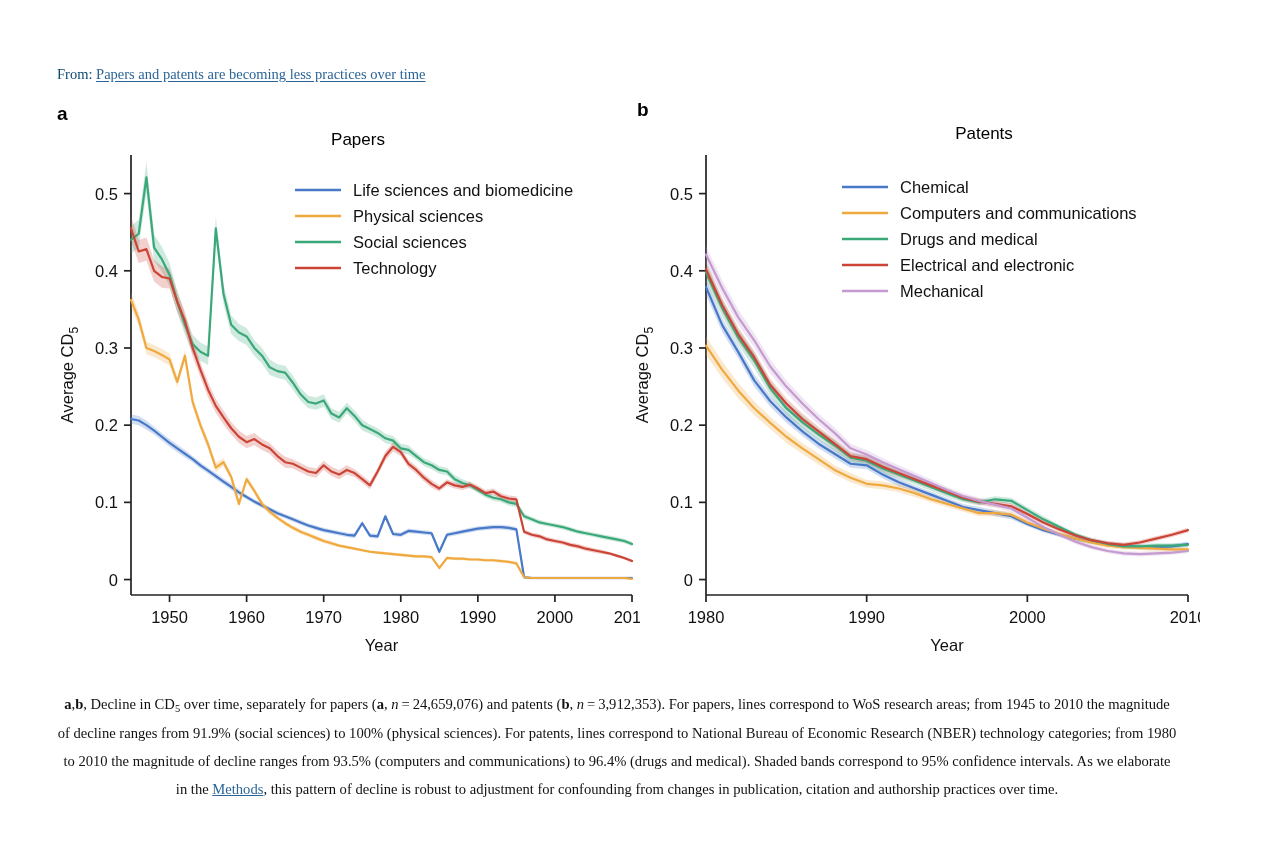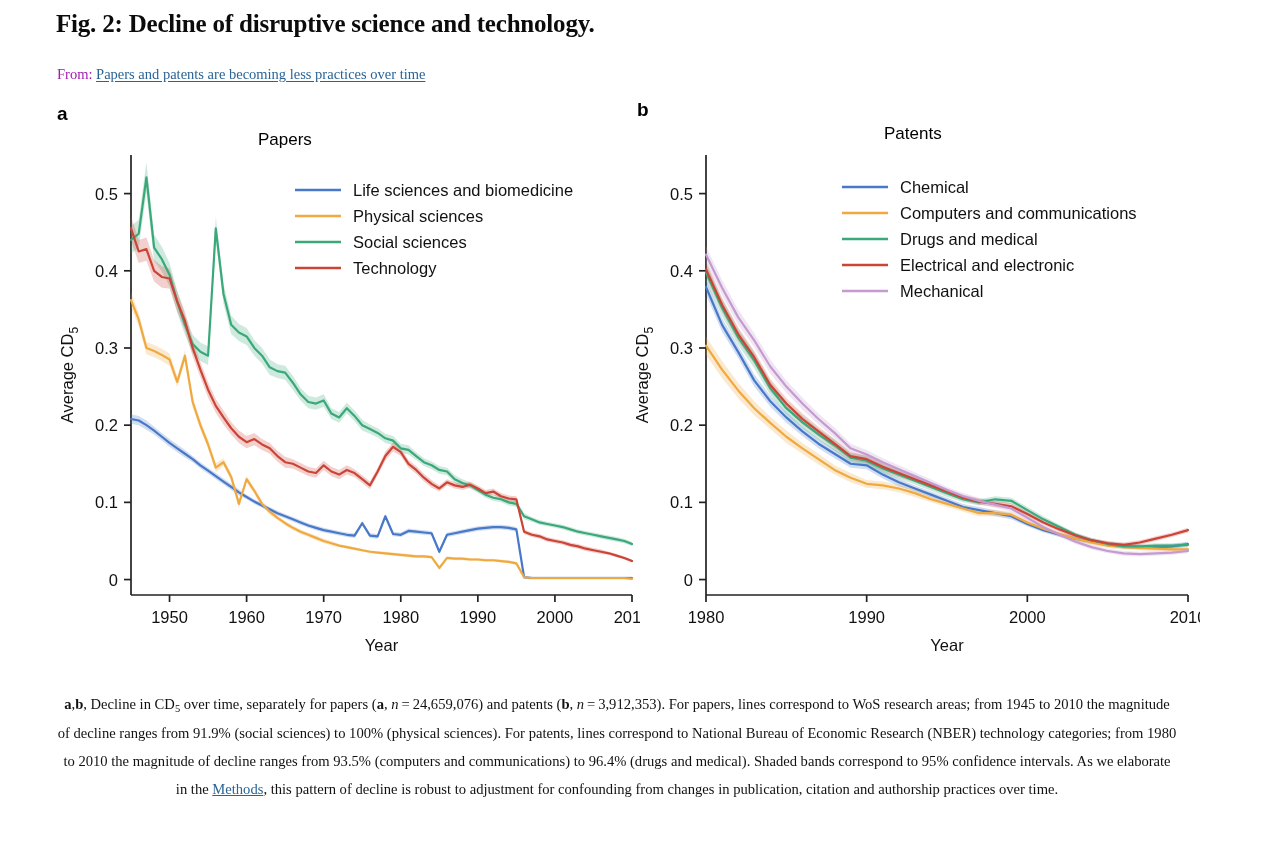--- a/index.html
+++ b/index.html
@@ -12,36 +12,36 @@
 
   .fig-title{
     position:absolute;left:56px;top:10px;
     font-family:"Liberation Serif",serif;
     font-weight:bold;font-size:25px;letter-spacing:-0.2px;color:#0b0b0b;
   }
   .from-row{
     position:absolute;left:57px;top:66px;
     font-size:14.5px;color:#222;
   }
-  .from-label{color:#a21caf;}
+  .from-label{color:#0c4a6e;}
   .from-link{
     color:#2a6496;text-decoration:underline;
     text-underline-offset:2px;cursor:pointer;
   }
 
   .panel-letter{
     position:absolute;font-family:"Liberation Sans",sans-serif;
     font-weight:bold;font-size:19px;color:#000;
   }
   #letter-a{left:57px;top:103px;}
   #letter-b{left:637px;top:99px;}
 
   .plot-title{
     position:absolute;font-family:"Liberation Sans",sans-serif;
-    font-size:17px;color:#000;text-align:left;
+    font-size:17px;color:#000;text-align:center;
   }
   #title-a{left:258px;top:130px;width:200px;}
   #title-b{left:884px;top:124px;width:200px;}
 
   svg{display:block;}
   .axis-line{stroke:#222;stroke-width:1.7;fill:none;}
   .tick-line{stroke:#222;stroke-width:1.7;}
   .tick-text{
     font-family:"Liberation Sans",sans-serif;font-size:16.5px;fill:#111;
   }
@@ -62,21 +62,20 @@
   .caption b{font-weight:bold;}
   .caption i{font-style:italic;}
   .caption .sub{font-size:0.72em;vertical-align:-0.25em;}
   .cap-link{color:#2a6496;text-decoration:underline;cursor:pointer;}
 </style>
 </head>
 <body>
 
 <div class="page">
 
-  <div class="fig-title">Fig. 2: Decline of disruptive science and technology.</div>
 
   <div class="from-row">
     <span class="from-label">From:</span>
     <span class="from-link">Papers and patents are becoming less practices over time</span>
   </div>
 
   <div class="panel-letter" id="letter-a">a</div>
   <div class="panel-letter" id="letter-b">b</div>
 
   <div class="plot-title" id="title-a">Papers</div>

